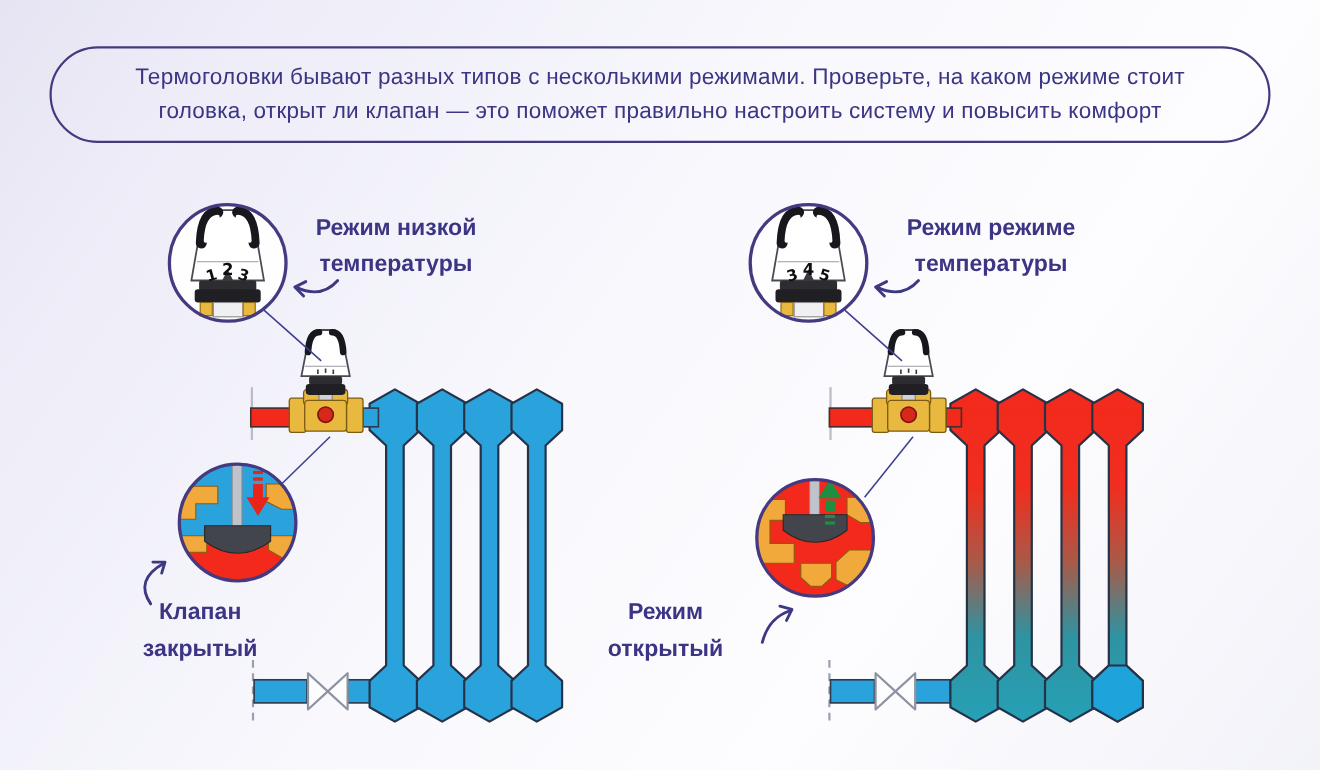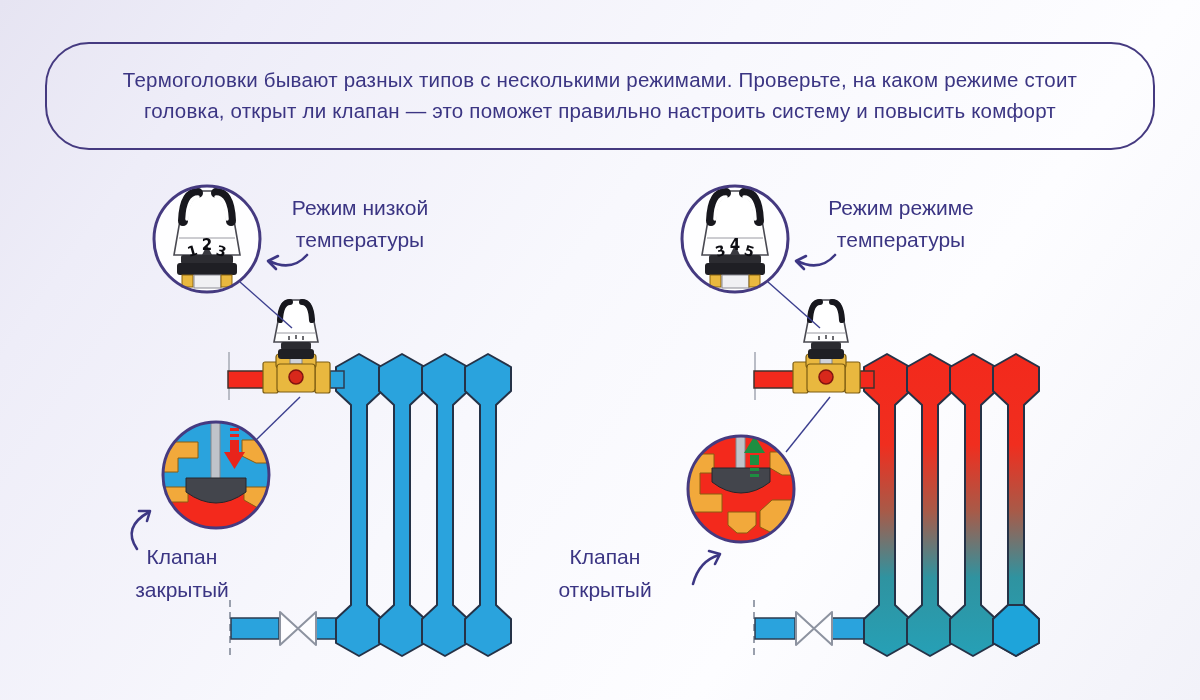--- a/index.html
+++ b/index.html
@@ -2,27 +2,27 @@
 <html style="--text_indigo: #3b3583; --outline_indigo: #453a80; --cold_blue: #2aa3dd; --hot_red: #f3291c; --cooled_teal: #2a9aa8; --brass: #e9b83f; --gold: #f2a93b; --arrow_green: #1e8e41;"><head>
 <meta charset="utf-8">
 <style>
   html,body{margin:0;padding:0;}
   .stage{
     position:relative;width:1200px;height:700px;overflow:hidden;
     background:linear-gradient(125deg,#e6e4f2 0%,#eeedf8 15%,#f8f8fd 45%,#fdfdff 70%,#f2f2f9 100%);
     font-family:"Liberation Sans",sans-serif;
   }
   .banner{
-    position:absolute;left:45px;top:42px;width:1110px;height:108px;box-sizing:border-box;
+    position:absolute;left:45px;top:42px;width:1110px;height:88px;box-sizing:border-box;
     border:2.5px solid var(--outline_indigo,#453a80);border-radius:44px;
     display:flex;align-items:center;justify-content:center;text-align:center;
     padding:8px 34px;color:var(--text_indigo,#3b3583);
     font-size:20.5px;line-height:1.5;font-weight:500;letter-spacing:.2px;
   }
-  .label{position:absolute;color:var(--text_indigo,#3b3583);text-align:center;font-weight:400;}
+  .label{position:absolute;color:var(--text_indigo,#3b3583);text-align:center;font-weight:700;}
   .mode-label{font-size:21px;line-height:1.5;}
   .mode-left{left:265px;top:192px;width:190px;}
   .mode-right{left:801px;top:192px;width:200px;}
   .valve-label{font-size:21px;line-height:1.55;}
   .valve-left{left:107px;top:541px;width:150px;}
   .valve-right{left:530px;top:541px;width:150px;}
   .dial{position:absolute;width:62px;display:flex;justify-content:center;gap:5px;
         font-family:"DejaVu Sans",sans-serif;font-weight:700;font-size:14px;color:#0d0d12;}
   .dial-left{left:176px;top:240px;}
   .dial-right{left:704px;top:240px;}
@@ -243,14 +243,14 @@
     <span class="d2">2</span>
     <span class="d3">3</span>
   </div>
   <div class="dial dial-right">
     <span class="d1">3</span>
     <span class="d2">4</span>
     <span class="d3">5</span>
   </div>
 
   <div class="label valve-label valve-left">Клапан закрытый</div>
-  <div class="label valve-label valve-right">Клапан открытый</div>
+  <div class="label valve-label valve-right">Режим открытый</div>
 </div>
 
 </body></html>

